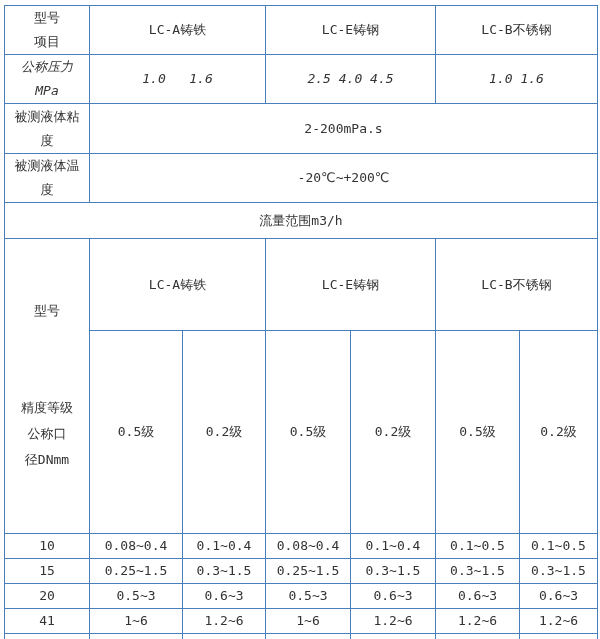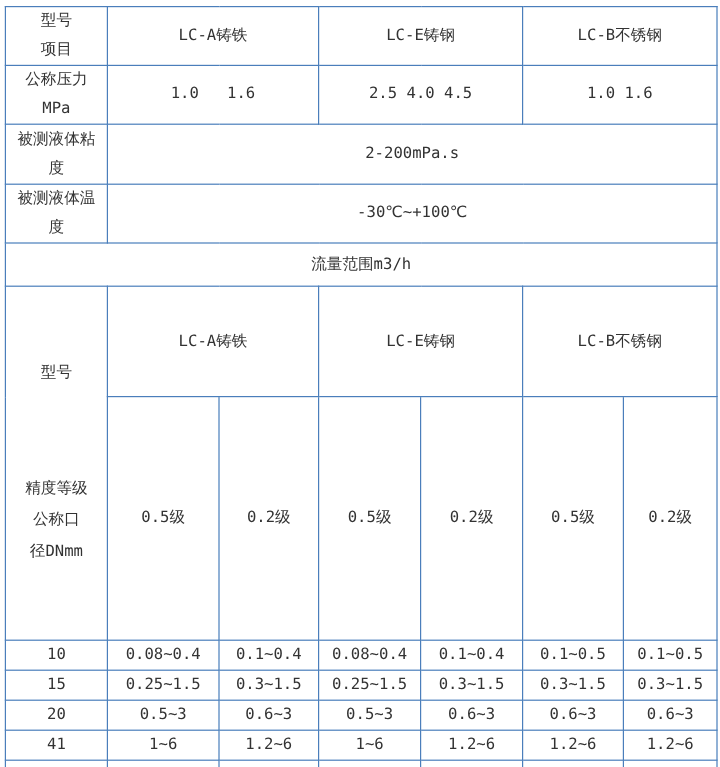--- a/index.html
+++ b/index.html
@@ -24,21 +24,21 @@
   table.spec td {
     border: 1px solid #4a7ebb;
     text-align: center;
     vertical-align: middle;
     white-space: pre-wrap;
     padding: 0 2px;
     overflow: hidden;
     line-height: 24px;
   }
   tr.r1 { height: 48px; }
-  tr.r2 { height: 48px; }
+  tr.r2 { height: 48px; font-style: italic; }
   tr.r3 { height: 50px; }
   tr.r4 { height: 49px; padding-left: 40px; }
   tr.r5 { height: 36px; margin-left: 19px; }
   tr.r6 { height: 47px; }
   tr.r7 { height: 103px; }
   tr.dr { height: 25px; }
   tr.dr td { line-height: 16px; }
   td.corner2 { padding: 0; }
   .corner-top {
     height: 47px;
@@ -88,21 +88,21 @@
 
   <tr class="r3">
     <td>被测液体粘
 度</td>
     <td colspan="6">2-200mPa.s</td>
   </tr>
 
   <tr class="r4">
     <td>被测液体温
 度</td>
-    <td colspan="6">-30℃~+100℃</td>
+    <td colspan="6">-20℃~+200℃</td>
   </tr>
 
   <tr class="r5">
     <td colspan="7">流量范围m3/h</td>
   </tr>
 
   <tr class="r6">
     <td rowspan="2" class="corner2">
       <div class="corner-top">型号</div>
       <div class="corner-bottom">精度等级

